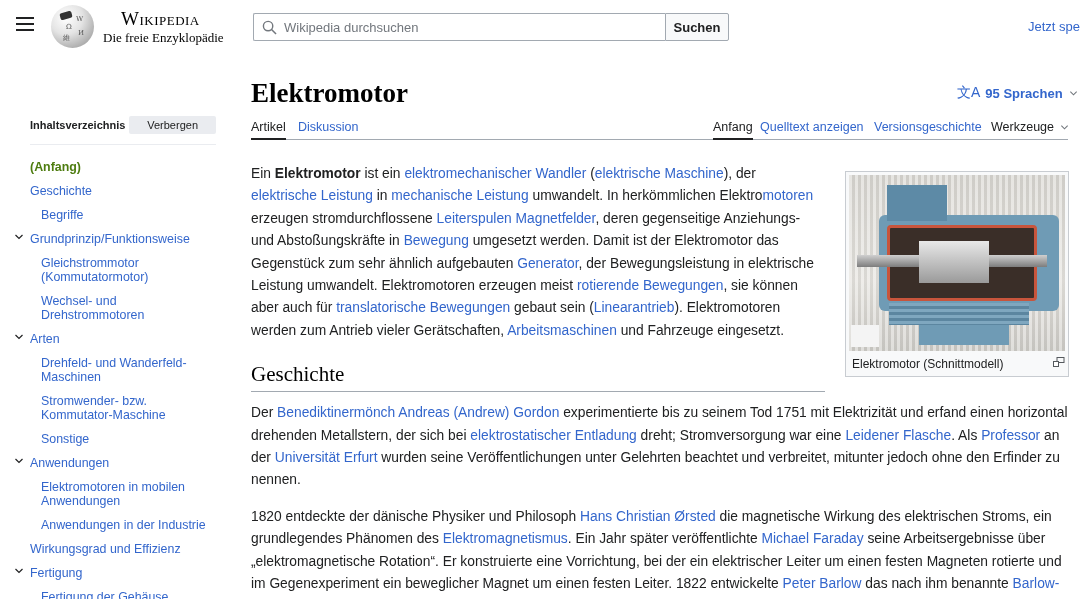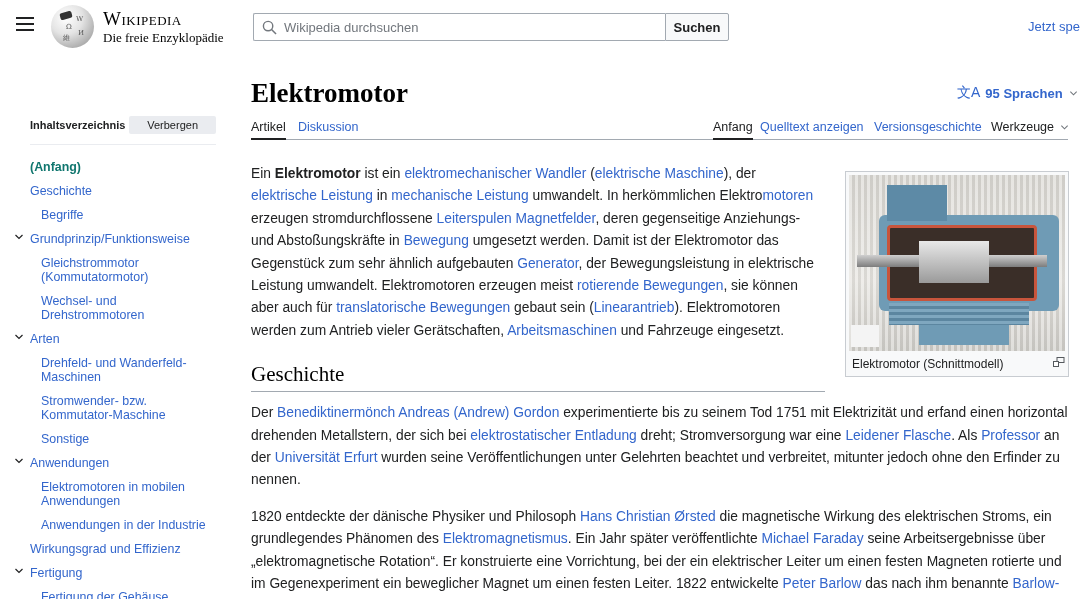--- a/index.html
+++ b/index.html
@@ -11,40 +11,40 @@
   .header { position: absolute; left: 0; top: 0; width: 1080px; height: 54px; }
   .hamburger { position: absolute; left: 16px; top: 17px; width: 18px; height: 14px; cursor: pointer; }
   .hamburger span { display: block; height: 2px; background: #202122; margin-bottom: 4px; }
   .logo { position: absolute; left: 51px; top: 5px; display: flex; align-items: center; }
   .globe { width: 43px; height: 43px; border-radius: 50%;
     background: radial-gradient(circle at 35% 30%, #ffffff 0%, #e4e4e4 40%, #a8a8a8 80%, #8a8a8a 100%);
     position: relative; overflow: hidden; }
   .globe i { position: absolute; font-style: normal; font-family: "DejaVu Serif", serif; font-size: 7px; color: #555; }
   .globe .p1 { left: 9px; top: 7px; width: 12px; height: 7px; background: #333; border-radius: 2px; transform: rotate(-15deg); }
   .wordmark { margin-left: 9px; line-height: 1; }
-  .wordmark .w1 { font-family: "Liberation Serif", serif; font-size: 19px; letter-spacing: 0.5px; color: #000; font-variant: small-caps; }
+  .wordmark .w1 { font-family: "Liberation Serif", serif; font-size: 19px; letter-spacing: 0.5px; color: #000; font-variant: small-caps; margin-left: 18px; }
   .wordmark .w2 { font-family: "Liberation Serif", serif; font-size: 13px; color: #000; margin-top: 3px; }
   .search { position: absolute; left: 253px; top: 13px; width: 476px; height: 28px; display: flex; }
   .search-box { flex: 1; border: 1px solid #a2a9b1; border-right: none; border-radius: 2px 0 0 2px; display: flex; align-items: center; padding-left: 8px; }
   .search-box svg { width: 15px; height: 15px; }
   .search-box input { border: none; outline: none; font-family: "Liberation Sans", sans-serif; font-size: 13px; margin-left: 7px; width: 300px; color: #202122; }
   .search-box input::placeholder { color: #72777d; }
   .search-btn { width: 64px; border: 1px solid #a2a9b1; background: #f8f9fa; font-family: "Liberation Sans", sans-serif; font-weight: bold; font-size: 13px; color: #202122; border-radius: 0 2px 2px 0; cursor: pointer; }
   .donate { position: absolute; left: 1028px; top: 19px; font-size: 13px; white-space: nowrap; }
 
   
   .toc { position: absolute; left: 30px; top: 116px; width: 190px; }
   .toc-head { display: flex; align-items: center; justify-content: space-between; padding-bottom: 10px; border-bottom: 1px solid #eaecf0; width: 186px; }
   .toc-title { font-weight: bold; font-size: 11px; color: #202122; }
   .toc-hide { background: #eaecf0; font-size: 11px; color: #202122; padding: 3px 18px; border-radius: 2px; cursor: pointer; }
   .toc-list { list-style: none; margin-top: 10px; }
   .toc-item { font-size: 12.4px; line-height: 14px; padding: 5px 0; position: relative; }
   .toc-item.l1 { padding-left: 0; }
   .toc-item.l2 { padding-left: 11px; }
-  .toc-item.active { font-weight: bold; color: #0f766e; }
+  .toc-item.active { font-weight: bold; color: #4d7c0f; }
   .toc-item.underlined .link { text-decoration: underline; }
   .toc-chev { position: absolute; left: -16px; top: 5px; width: 10px; height: 10px; }
 
   
   .main { position: absolute; left: 251px; top: 70px; width: 829px; }
   .title { font-family: "Liberation Serif", serif; font-size: 27px; color: #000; position: absolute; left: 0; top: 8px; }
   .langs { position: absolute; left: 706px; top: 14px; font-weight: bold; font-size: 13px; color: #3366cc; display: flex; align-items: center; white-space: nowrap; cursor: pointer; }
   .langs .ico { font-size: 14px; margin-right: 5px; font-weight: normal; }
   .langs .chev { margin-left: 6px; width: 9px; height: 9px; }
   .tabs { position: absolute; left: 0; top: 48px; width: 817px; height: 22px; border-bottom: 1px solid #a2a9b1; }

